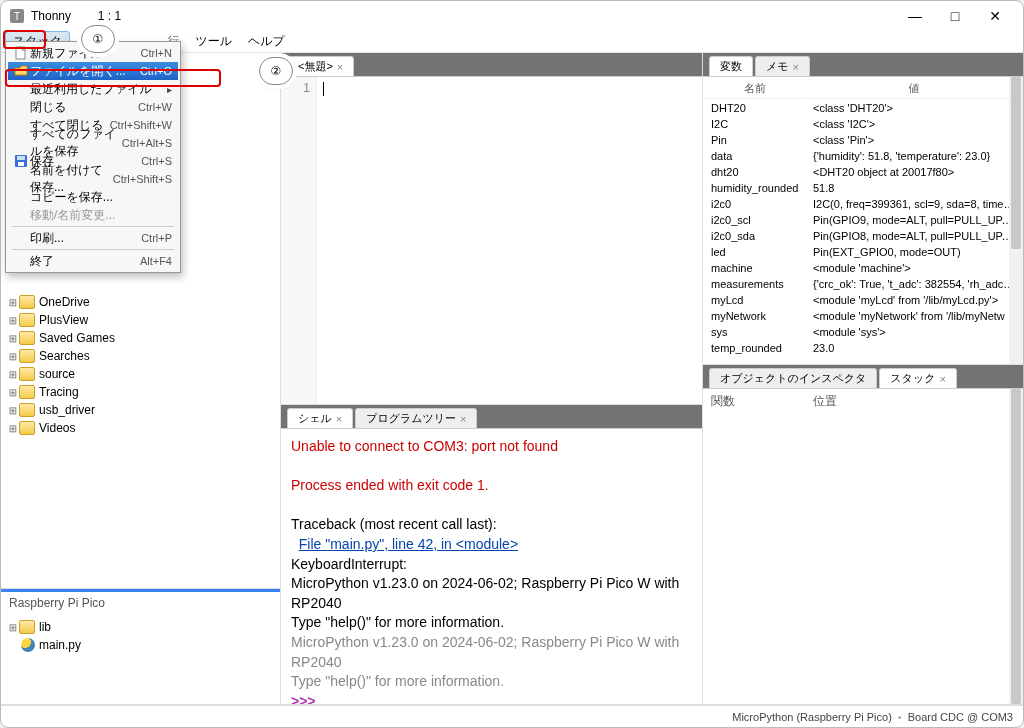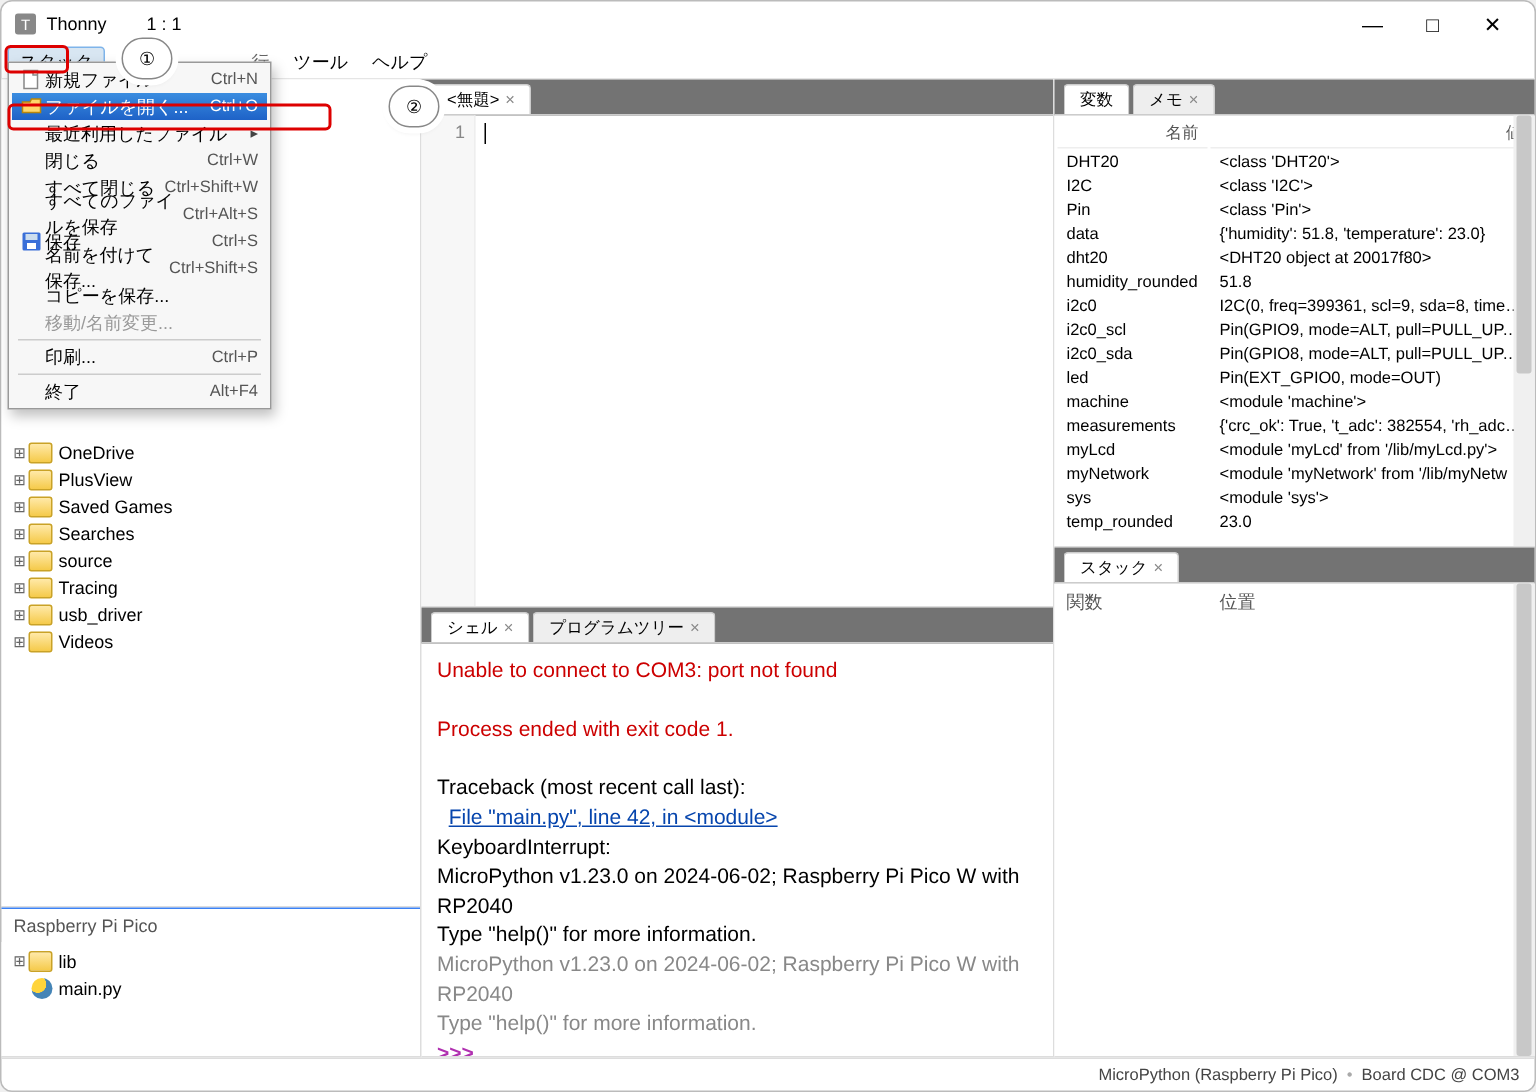--- a/index.html
+++ b/index.html
@@ -21,35 +21,35 @@
 .tabset { display: flex; align-items: flex-end; height: 24px; border-bottom: 1px solid #ccc; padding-left: 6px; gap: 2px; background: #737373; }
 .tab { padding: 2px 10px; font-size: 11px; background: #eee; border: 1px solid #ccc; border-bottom: none; border-radius: 3px 3px 0 0; display: flex; align-items: center; gap: 4px; }
 .tab.active { background: #fff; }
 .tab .close-x { color: #888; font-size: 11px; }
 .panel-body { flex: 1; overflow: auto; background: #fff; font-size: 12px; padding: 4px 6px; }
 .tree-item { display: flex; align-items: center; height: 18px; font-size: 12px; }
 .exp-icon { width: 12px; text-align:center; color:#666; font-size:10px; }
 .folder-icon { width: 16px; height: 14px; background: linear-gradient(#ffe9a8,#f5ca4a); border: 1px solid #c9a227; border-radius: 2px; margin-right: 4px; }
 .py-icon { width: 14px; height: 14px; margin-right: 4px; background: radial-gradient(circle at 30% 30%, #ffd43b 40%, #4584b6 42%); border-radius: 50%; }
 .files-area { flex: 1; }
-.pico-panel { height: 100px; border-top: 1px solid #3b82f6; }
+.pico-panel { height: 116px; border-top: 3px solid #3b82f6; }
 .pico-header { padding: 4px 8px; font-size: 12px; color: #555; }
 .editor-area { flex: 1; display: flex; }
 .gutter { width: 36px; background: #f7f7f7; border-right: 1px solid #eee; text-align: right; padding: 4px 6px 0 0; font-size: 12px; font-family: Consolas, monospace; color: #888; }
 .editor-text { flex: 1; padding: 4px 6px; font-family: Consolas, monospace; font-size: 13px; position: relative; }
 .caret { display:inline-block; width:1px; height:14px; background:#000; vertical-align:text-bottom; }
 .shell-area { height: 300px; display: flex; flex-direction: column; }
 .shell-text { flex: 1; padding: 8px 10px; font-family: Consolas, monospace; font-size: 14px; line-height: 1.4; overflow: auto; }
 .shell-text .err { color: #c00; }
 .shell-text .link { color: #0645ad; text-decoration: underline; }
 .shell-text .grey { color: #888; }
 .shell-text .prompt { color: #b030b0; font-weight: bold; }
 .vars-area { flex: 1; }
 .vars-table { width: 100%; font-size: 11px; }
-.vars-table th { text-align: right; font-weight: normal; color: #555; padding: 2px 6px; border-bottom: 1px solid #eee; margin-left: 26px; }
+.vars-table th { text-align: center; font-weight: normal; color: #555; padding: 2px 6px; border-bottom: 1px solid #eee; margin-left: 26px; }
 .vars-table td { padding: 1px 6px; white-space: nowrap; overflow: hidden; text-overflow: ellipsis; }
 .vars-table td.val { max-width: 200px; }
 .inspector-area { height: 340px; }
 .inspector-table th { text-align: left; font-weight: normal; font-size: 12px; padding: 2px 8px 2px 6px; color: #555; }
 .statusbar { height: 22px; border-top: 1px solid #ddd; display: flex; align-items: center; justify-content: flex-end; padding: 0 10px; font-size: 11px; color: #444; gap: 6px; }
 .statusbar .sep { color: #aaa; }
 
 
 .dropdown { position: absolute; top: 40px; left: 4px; width: 176px; background: #f7f7f7; border: 1px solid #999; box-shadow: 2px 4px 8px rgba(0,0,0,.25); z-index: 50; font-size: 12px; padding: 2px; }
 .dropdown .dd-item { display: flex; align-items: center; height: 18px; padding: 0 6px 0 4px; }
@@ -376,20 +376,23 @@
               </tbody>
           </table>
         </div>
         <div class="scrollbar-track">
           <div class="scrollbar-thumb" style="top:0;height:60%"></div>
         </div>
       </div>
 
       <div class="panel inspector-area" style="position:relative">
         <div class="tabset">
+          <div class="tab">
+            <span>オブジェクトのインスペクタ</span>
+          </div>
           <div class="tab active">
             <span>スタック</span>
             <span class="close-x">×</span>
           </div>
         </div>
         <div class="panel-body" style="padding:0">
           <table class="inspector-table" style="width:100%">
             <tbody>
                 <tr>
               <th style="width:100px">関数</th>

